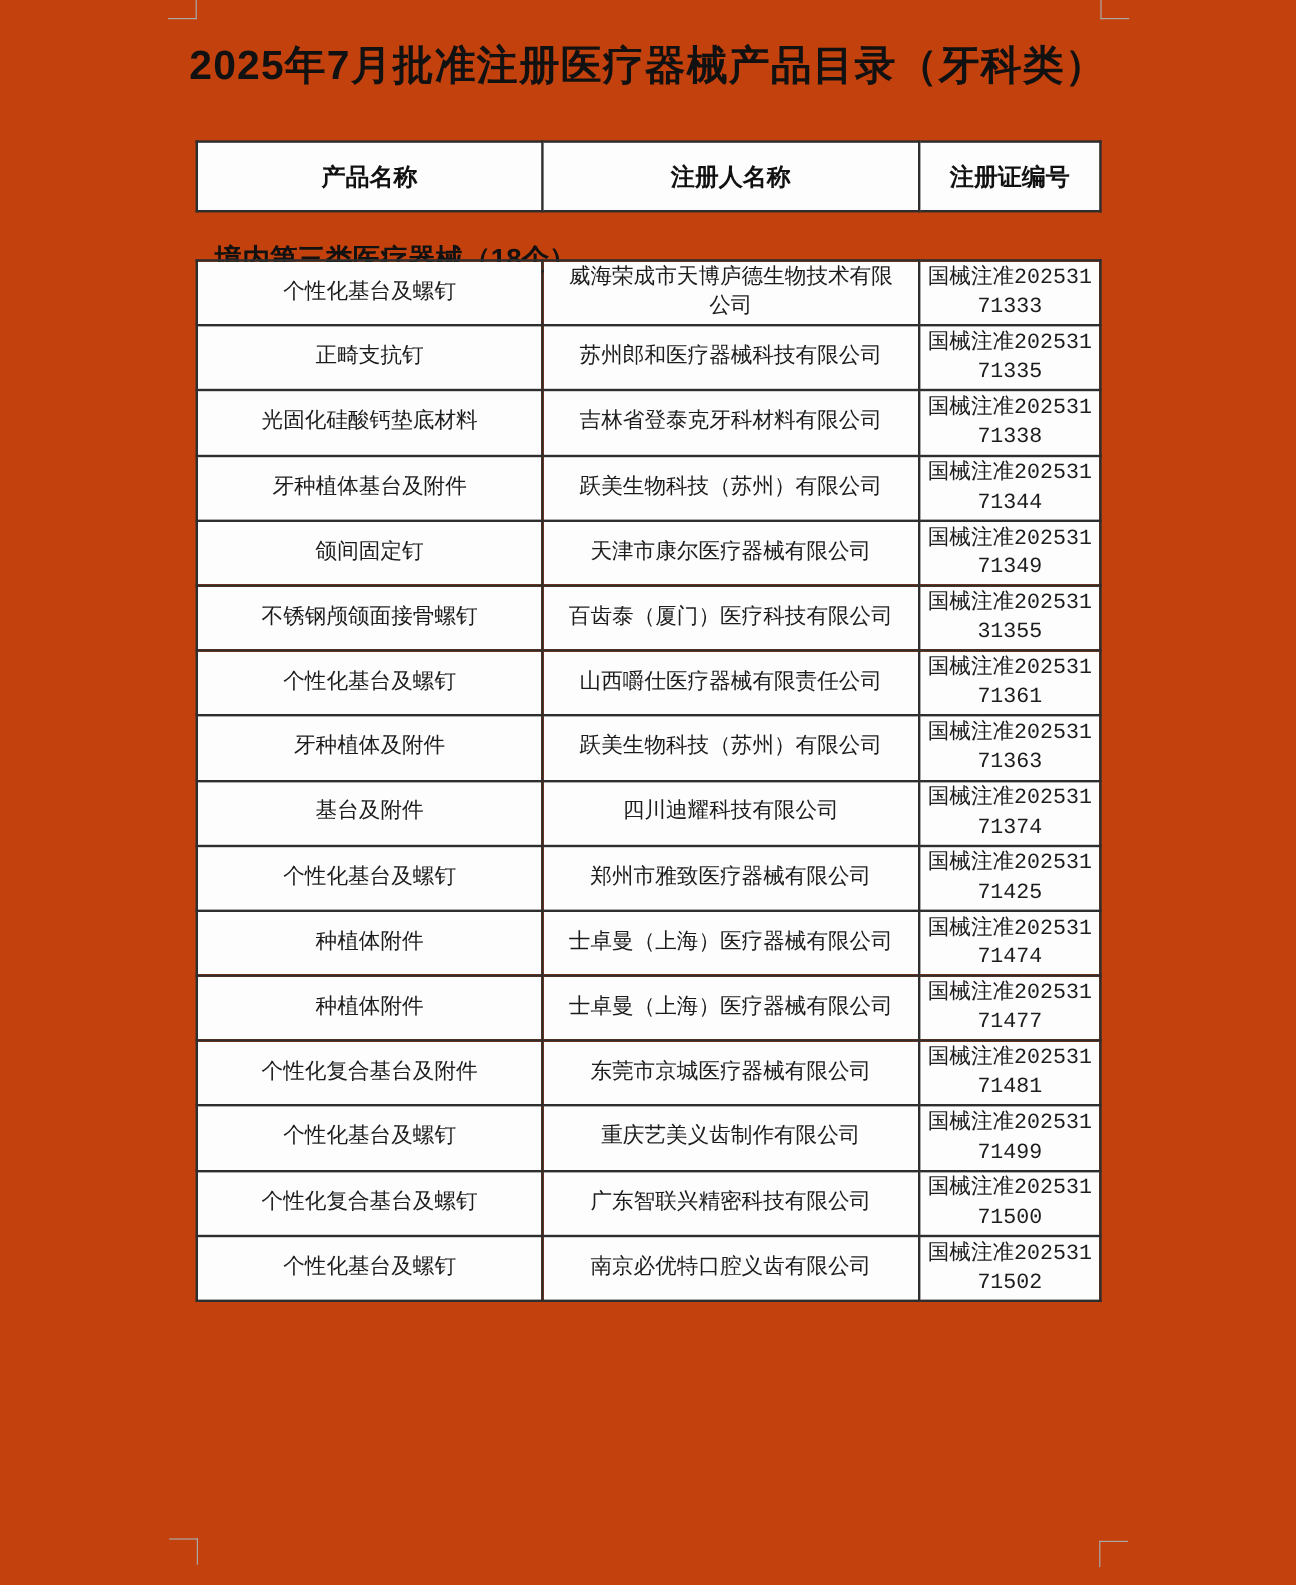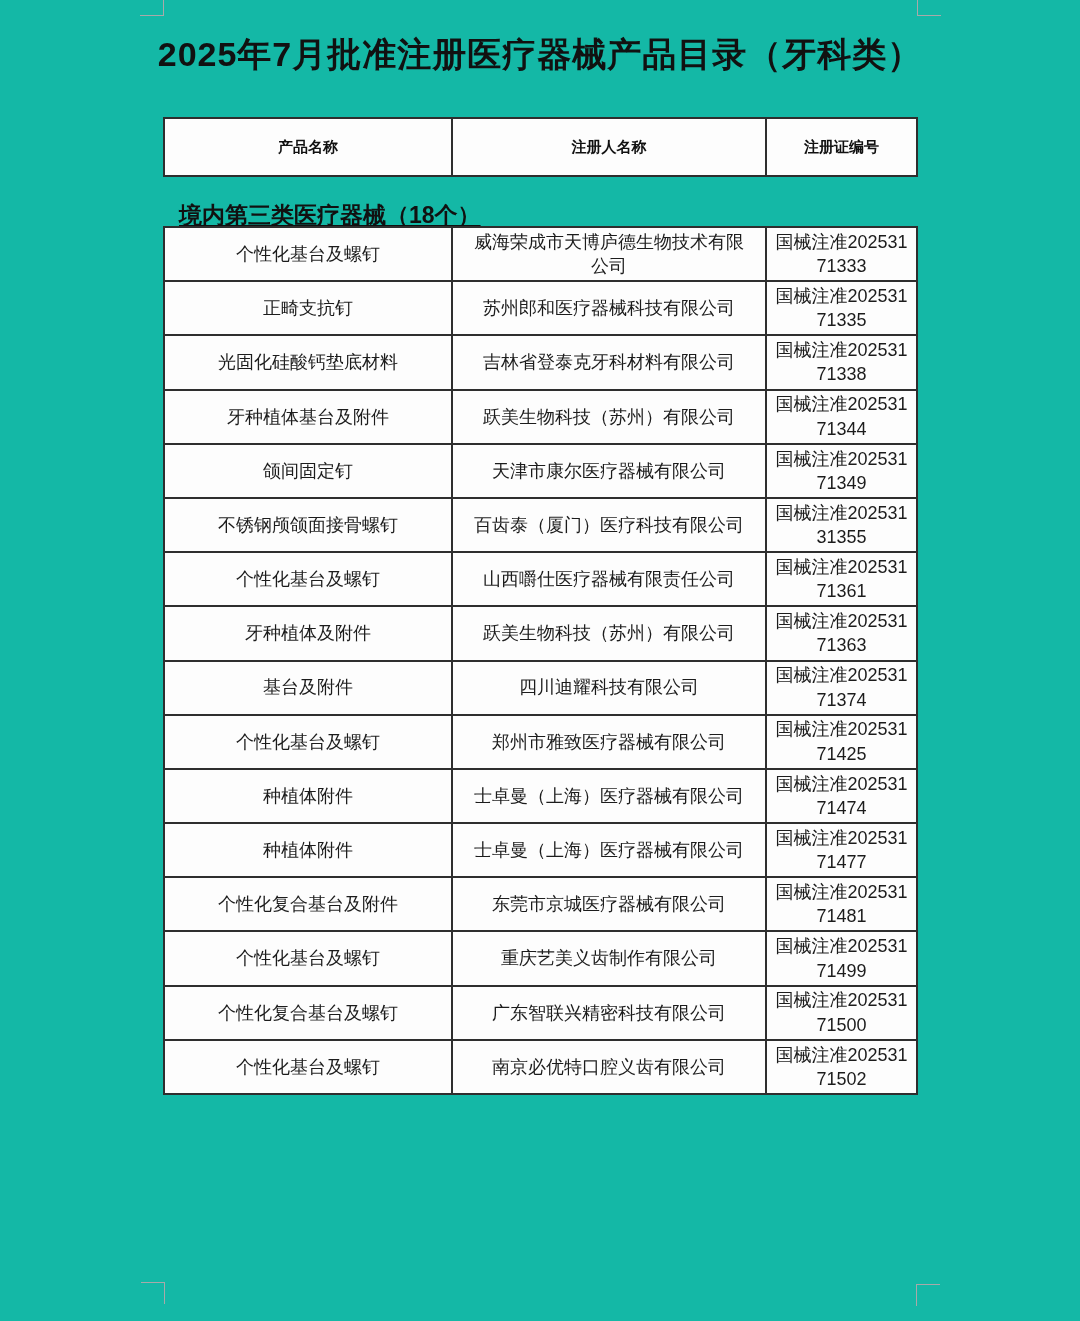--- a/index.html
+++ b/index.html
@@ -4,21 +4,21 @@
 <style>
   html, body { margin: 0; padding: 0; }
   body {
     width: 1080px; height: 1321px;
     font-family: "Liberation Sans", "DejaVu Sans", sans-serif;
     background: #ffffff;
   }
   .page {
     position: relative;
     width: 1080px; height: 1321px;
-    background: #14b8a6;
+    background: #c2410c;
     color: #1c1c1c;
     overflow: hidden;
   }
   .doc-title {
     position: absolute;
     left: 0; top: 32px; width: 1080px;
     margin: 0;
     text-align: center;
     font-size: 34px;
     font-weight: bold;
@@ -30,40 +30,41 @@
     table-layout: fixed;
   }
   .header-table {
     position: absolute;
     left: 163px; top: 117px;
     width: 753px;
   }
   .header-table th {
     border: 2px solid #2e2e2e;
     height: 54px;
-    font-size: 15px;
+    font-size: 20px;
     font-weight: bold;
     text-align: center;
     vertical-align: middle;
     background: #fdfdfd;
     color: #111;
   }
   .section-heading {
     position: absolute;
     left: 163px; top: 184px;
     margin: 16px;
     font-size: 23px;
     font-weight: bold;
     color: #111;
     text-decoration: underline;
   }
   .body-table {
     position: absolute;
-    left: 163px; top: 226px;
+    left: 163px; top: 216px;
     width: 753px;
+    font-family: Liberation Mono, monospace;
   }
   .body-table td {
     border: 2px solid #2e2e2e;
     height: 52.2px; 
     font-size: 18px;
     text-align: center;
     vertical-align: middle;
     background: #fdfdfd;
     color: #1c1c1c;
     line-height: 1.35;

